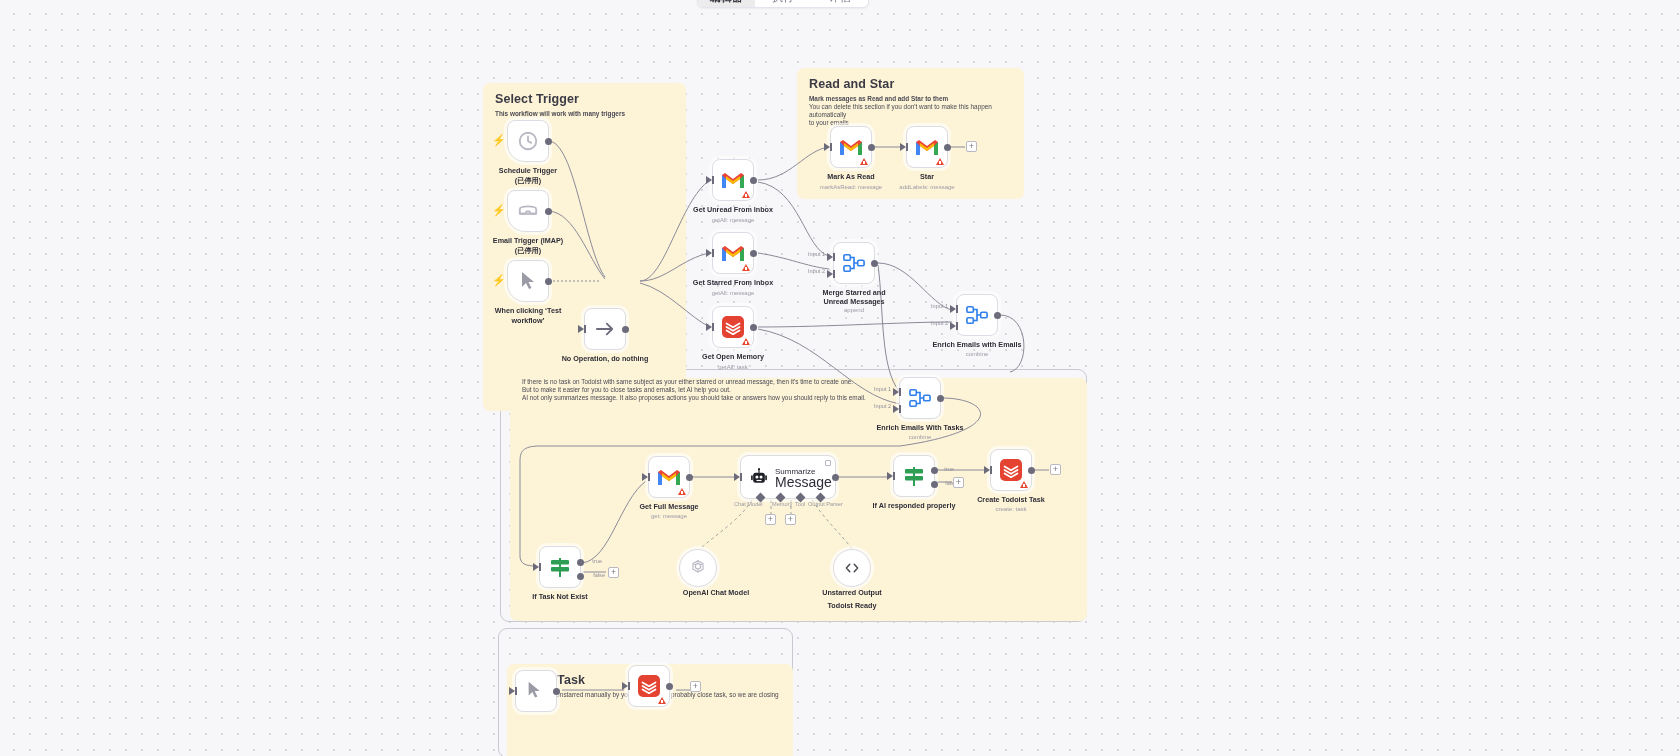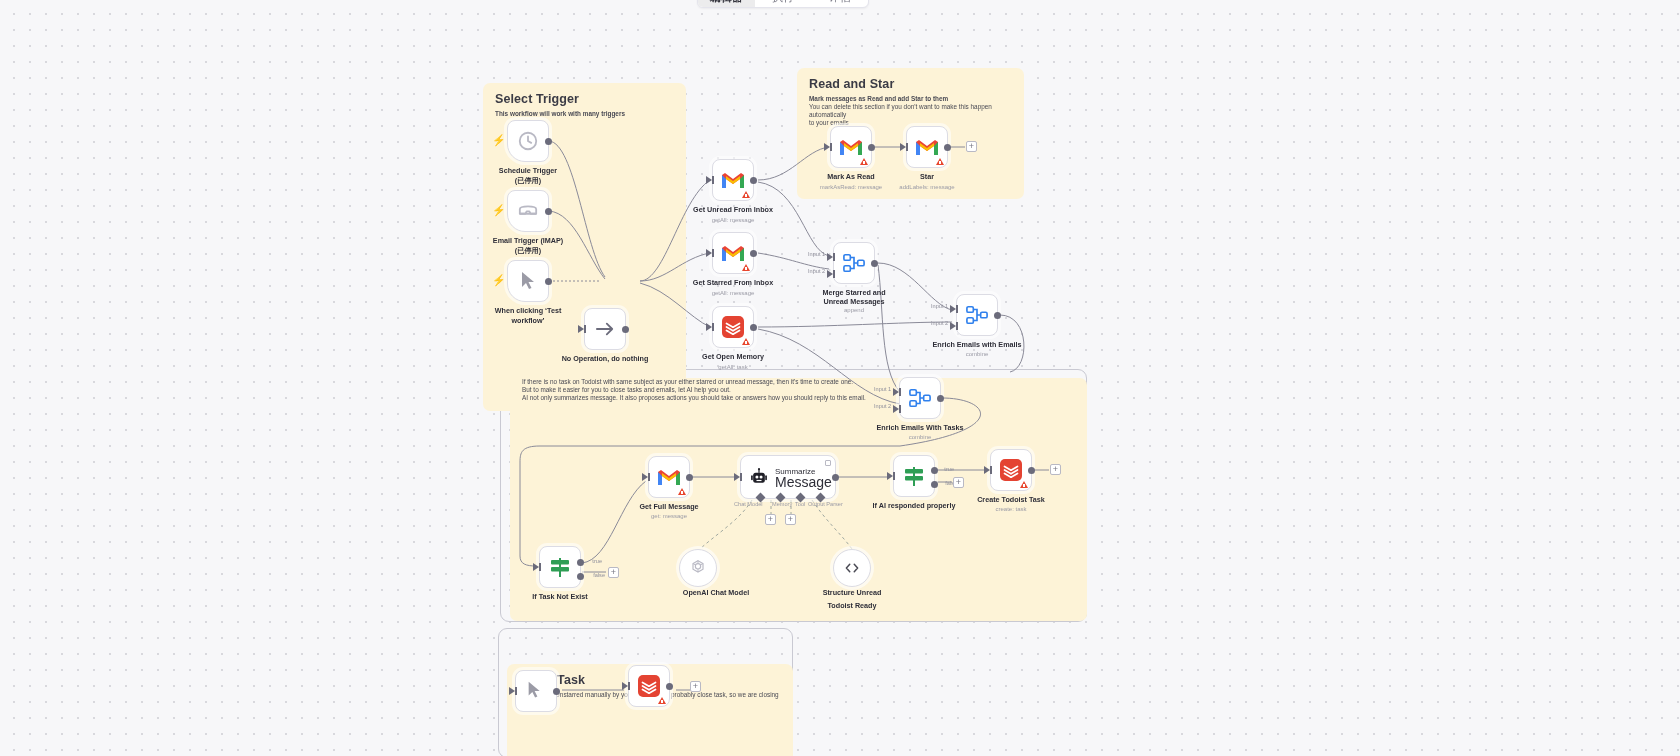--- a/index.html
+++ b/index.html
@@ -513,21 +513,21 @@
 <div class="subcap" style="left:687px; top:538px;">Model</div>
 <div class="nlabel" style="position:absolute; left:716px; top:588px; z-index:10;">OpenAI Chat Model</div>
 
 <div class="circnode" style="left:833px; top:549px;">
   <svg width="18" height="18" viewBox="0 0 24 24">
     <path d="M9 7 L4.5 12 L9 17 M15 7 L19.5 12 L15 17" fill="none" stroke="#4a4a54" stroke-width="2" stroke-linecap="round" stroke-linejoin="round"></path>
   </svg>
 </div>
 <div class="subport" style="left:848px; top:545px;"></div>
 <div class="subcap" style="left:836px; top:538px;">Output Parser</div>
-<div class="nlabel" style="position:absolute; left:852px; top:588px; z-index:10;">Structure Unread</div>
+<div class="nlabel" style="position:absolute; left:852px; top:588px; z-index:10;">Unstarred Output</div>
 <div class="nlabel" style="position:absolute; left:852px; top:601px; z-index:10;">Todoist Ready</div>
 
 <div class="node" style="left:515px; top:670px;">
   <div class="nbox">
     <div class="arrowin"></div>
     <svg width="22" height="22" viewBox="0 0 24 24">
       <path d="M4 2 L4 17 L8 13 L11 19 L13.5 18 L10.5 12 L16 12 Z" fill="#9b9ba6"></path>
     </svg>
     <div class="dot out"></div>
   </div>

